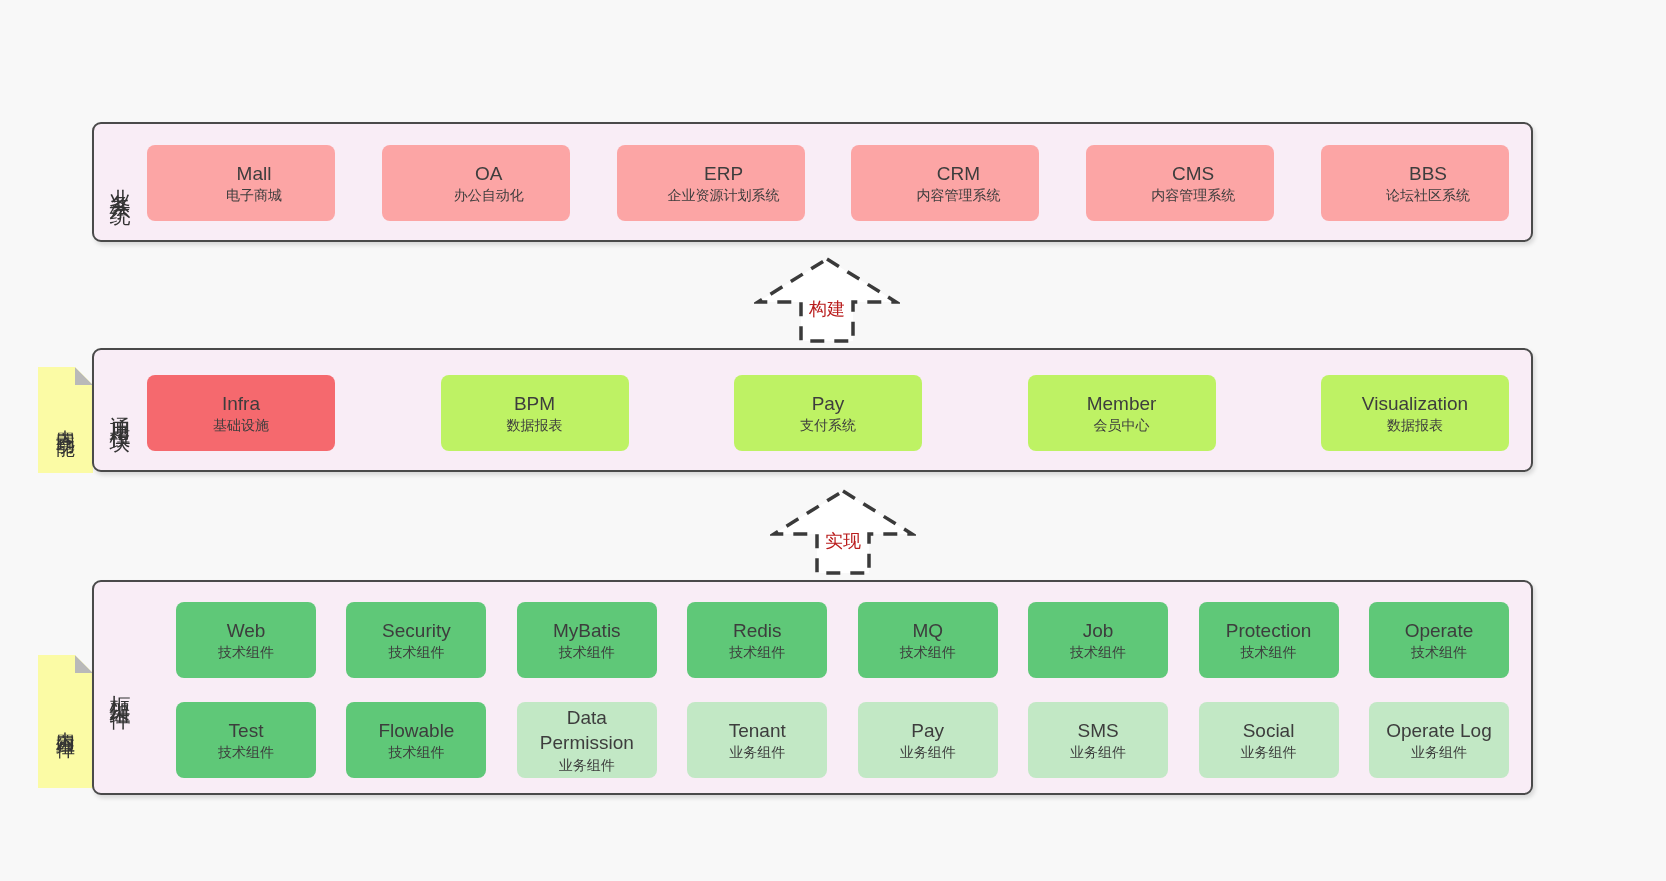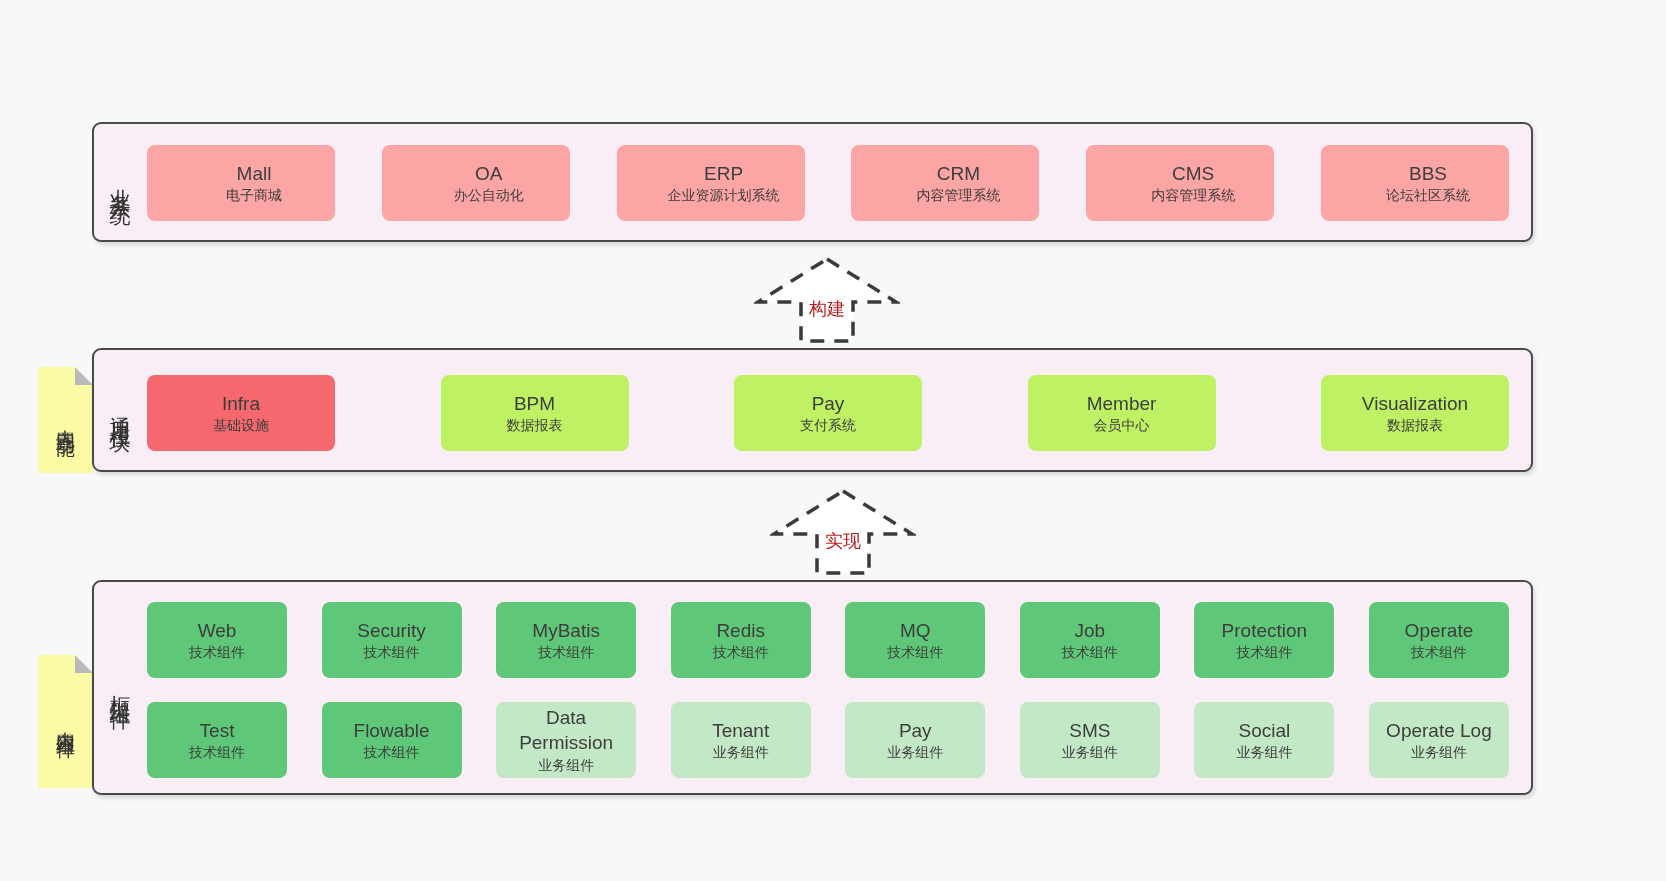--- a/index.html
+++ b/index.html
@@ -37,21 +37,21 @@
   .band-business .boxes { top:21px; }
   .band-modules  .boxes { top:25px; }
   .band-components .row1 { top:20px; }
   .band-components .row2 { top:120px; }
 
   .box {
     width:188px; height:76px; border-radius:8px;
     display:flex; flex-direction:column; justify-content:center; align-items:center;
     text-align:center; line-height:1.3; padding:2px 4px;
   }
-  .band-components .box { width:140px; }
+  .band-components .box { width:140px;margin-left:29px; }
   .box-title { font-size:19px; }
   .box-sub   { font-size:14px; }
 
   .blue       { background:#fca5a5;padding-left:30px; }
   .red        { background:#f5696e; }
   .pink       { background:#bef264; }
   .green      { background:#5fc878; }
   .lightgreen { background:#c2e8c5; }
 
   

